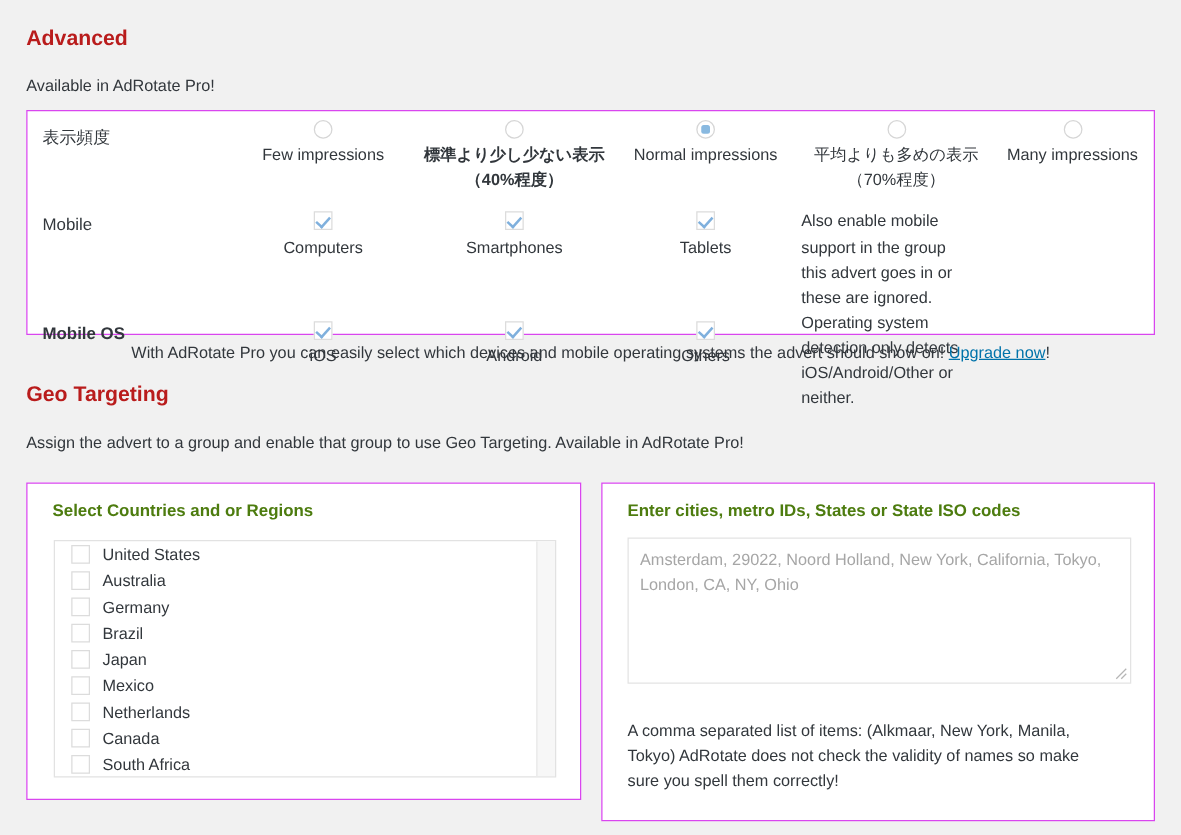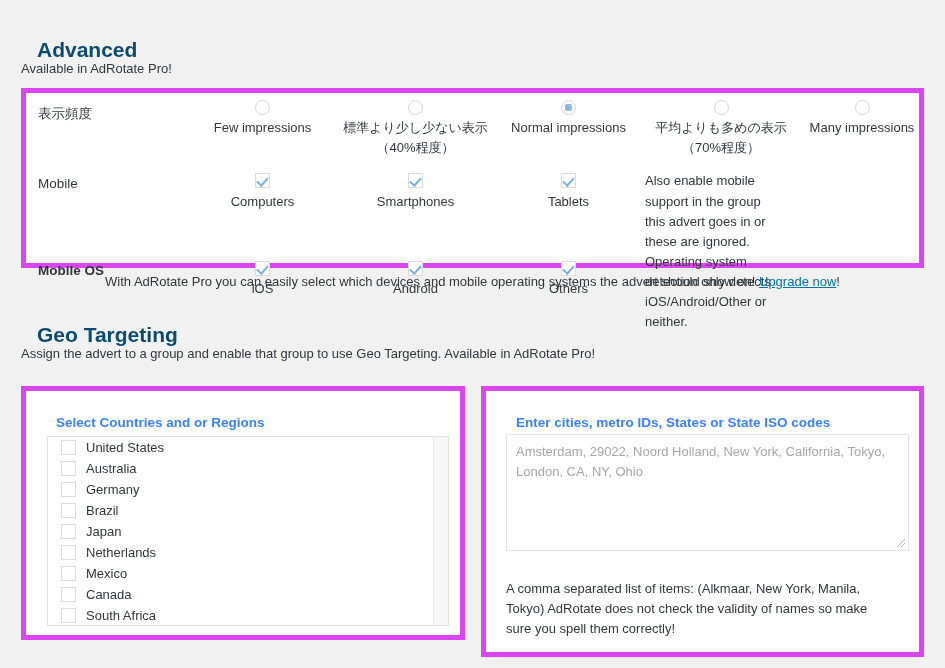--- a/index.html
+++ b/index.html
@@ -11,40 +11,40 @@
     height: 668px;
     background: #f1f1f1;
     font-family: "Liberation Sans", sans-serif;
     color: #32373c;
     overflow: hidden;
     position: relative;
   }
 
   
   .section-title {
-    font-size: 21px;
+    font-size: 17px;
     font-weight: bold;
-    color: #0c4a6e;
-    margin: 16px;
+    color: #b91c1c;
+    margin: 0;
     line-height: 1.3;
   }
   .section-sub {
     font-size: 13px;
     color: #32373c;
     line-height: 1.5;
     margin: 0;
   }
 
   #advanced-title { position: absolute; left: 21px; top: 20px; }
   #advanced-sub   { position: absolute; left: 21px; top: 59px; }
 
   
   .panel {
     background: #ffffff;
-    border: 5px solid #d946ef;
+    border: 1px solid #d946ef;
     box-sizing: border-box;
   }
   #advanced-panel {
     position: absolute;
     left: 21px;
     top: 88px;
     width: 903px;
     height: 180px;
   }
 
@@ -158,22 +158,22 @@
   #geo-right-panel {
     position: absolute;
     left: 481px;
     top: 386px;
     width: 443px;
     height: 271px;
   }
   .panel-heading {
     font-size: 13.5px;
     font-weight: bold;
-    color: #3b82f6;
-    margin: 10px;
+    color: #4d7c0f;
+    margin: 0;
     padding: 14px 0 0 20px;
   }
 
   
   #country-list {
     position: absolute;
     left: 21px;
     top: 45px;
     width: 402px;
     height: 190px;
@@ -258,21 +258,21 @@
     </colgroup>
     <tbody>
         <tr>
       <td class="row-label" style="padding-top:12px !important;">表示頻度</td>
 
       <td class="opt-cell" style="padding-top:5px !important;">
         <span class="radio"></span>
         <span class="opt-label">Few impressions</span>
       </td>
 
-      <td class="opt-cell" style="padding-top:5px !important;">
+      <td class="opt-cell" style="padding-top:5px !important;font-weight:bold;">
         <span class="radio"></span>
         <span class="opt-label">標準より少し少ない表示（40%程度）</span>
       </td>
 
       <td class="opt-cell" style="padding-top:5px !important;">
         <span class="radio checked"></span>
         <span class="opt-label">Normal impressions</span>
       </td>
 
       <td class="opt-cell" style="padding-top:5px !important;">
@@ -353,25 +353,25 @@
         <div class="country-row">
           <span class="cbox"></span>
           <span class="cname">Brazil</span>
         </div>
         <div class="country-row">
           <span class="cbox"></span>
           <span class="cname">Japan</span>
         </div>
         <div class="country-row">
           <span class="cbox"></span>
+          <span class="cname">Mexico</span>
+        </div>
+        <div class="country-row">
+          <span class="cbox"></span>
           <span class="cname">Netherlands</span>
-        </div>
-        <div class="country-row">
-          <span class="cbox"></span>
-          <span class="cname">Mexico</span>
         </div>
         <div class="country-row">
           <span class="cbox"></span>
           <span class="cname">Canada</span>
         </div>
         <div class="country-row">
           <span class="cbox"></span>
           <span class="cname">South Africa</span>
         </div>
       </div>

